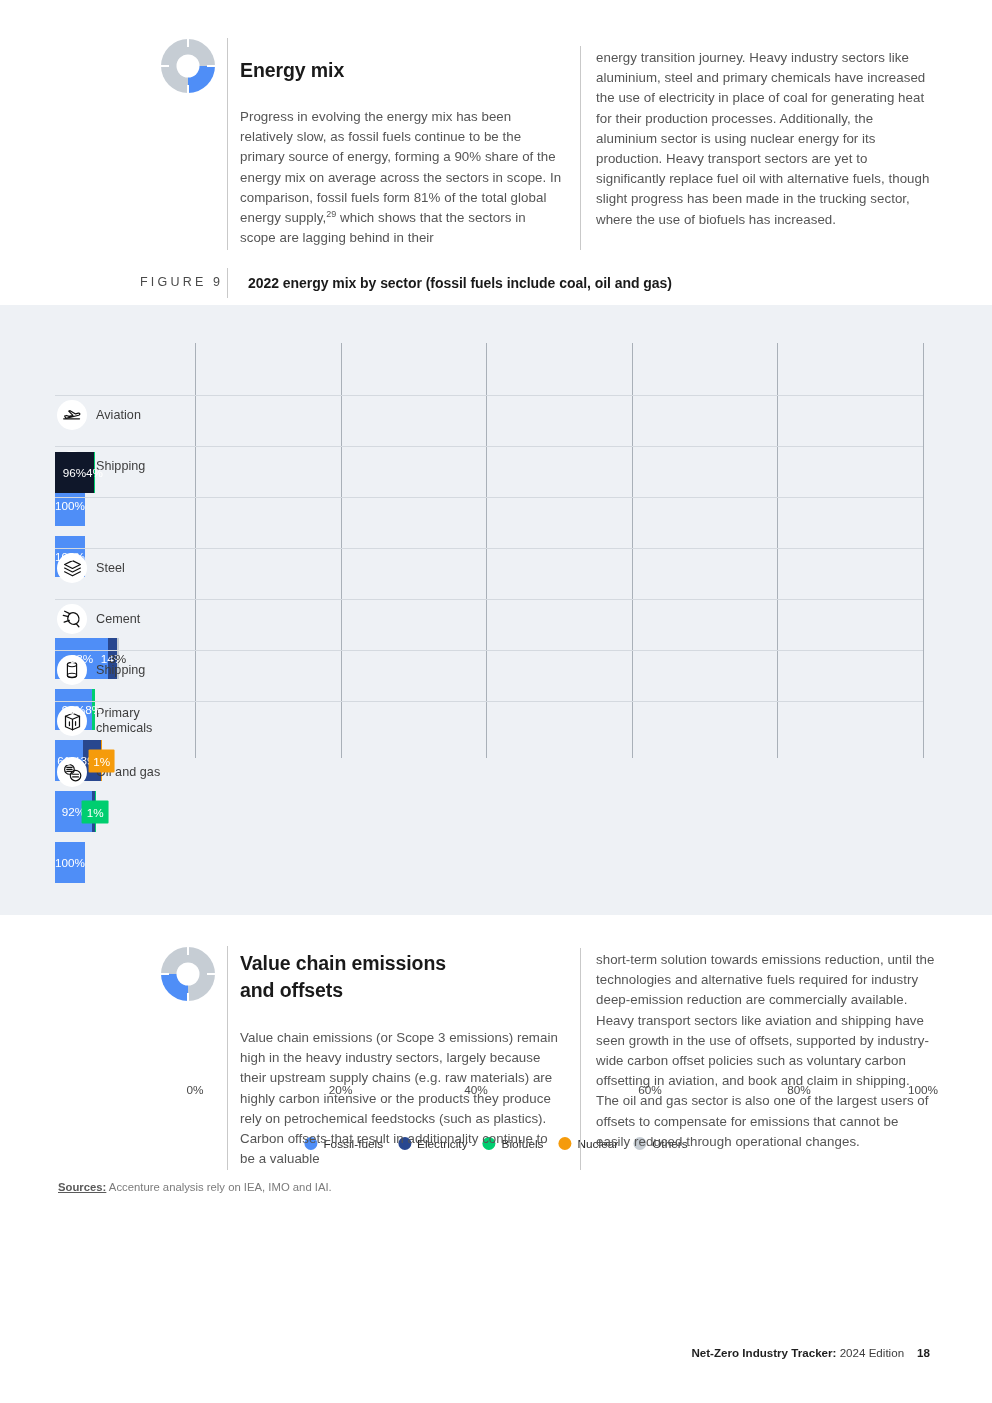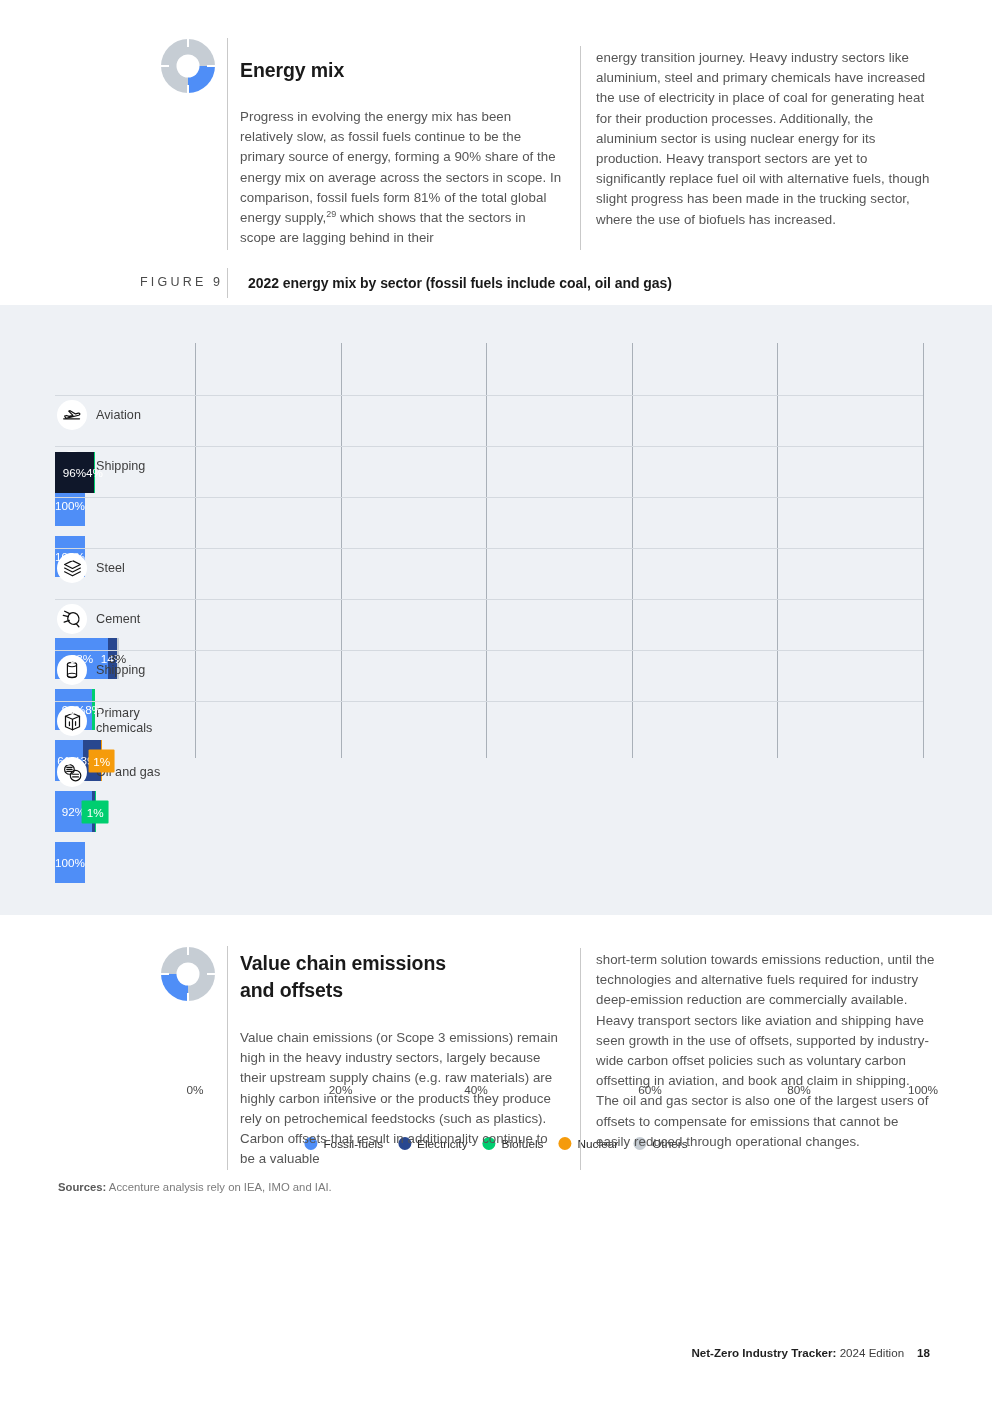--- a/index.html
+++ b/index.html
@@ -152,21 +152,21 @@
   .leg-item { display: flex; align-items: center; gap: 6px; }
   .leg-dot { width: 13px; height: 13px; border-radius: 50%; flex: 0 0 13px; }
   .leg-text { font-size: 11.8px; color: #2b2b2b; }
 
   .sources {
     position: absolute;
     left: 58px; top: 876px;
     font-size: 11.3px;
     color: #7b7b7b;
   }
-  .sources b { color: #5a5a5a; font-weight: 700; }
+  .sources b { color: #5a5a5a; font-weight: 700; text-decoration: underline; }
 
   
   .footer {
     position: absolute;
     right: 62px; top: 1346px;
     font-size: 11.6px;
     color: #6f6f6f;
     display: flex; align-items: baseline; gap: 13px;
   }
   .footer .ft-title { color: #3d3d3d; }

